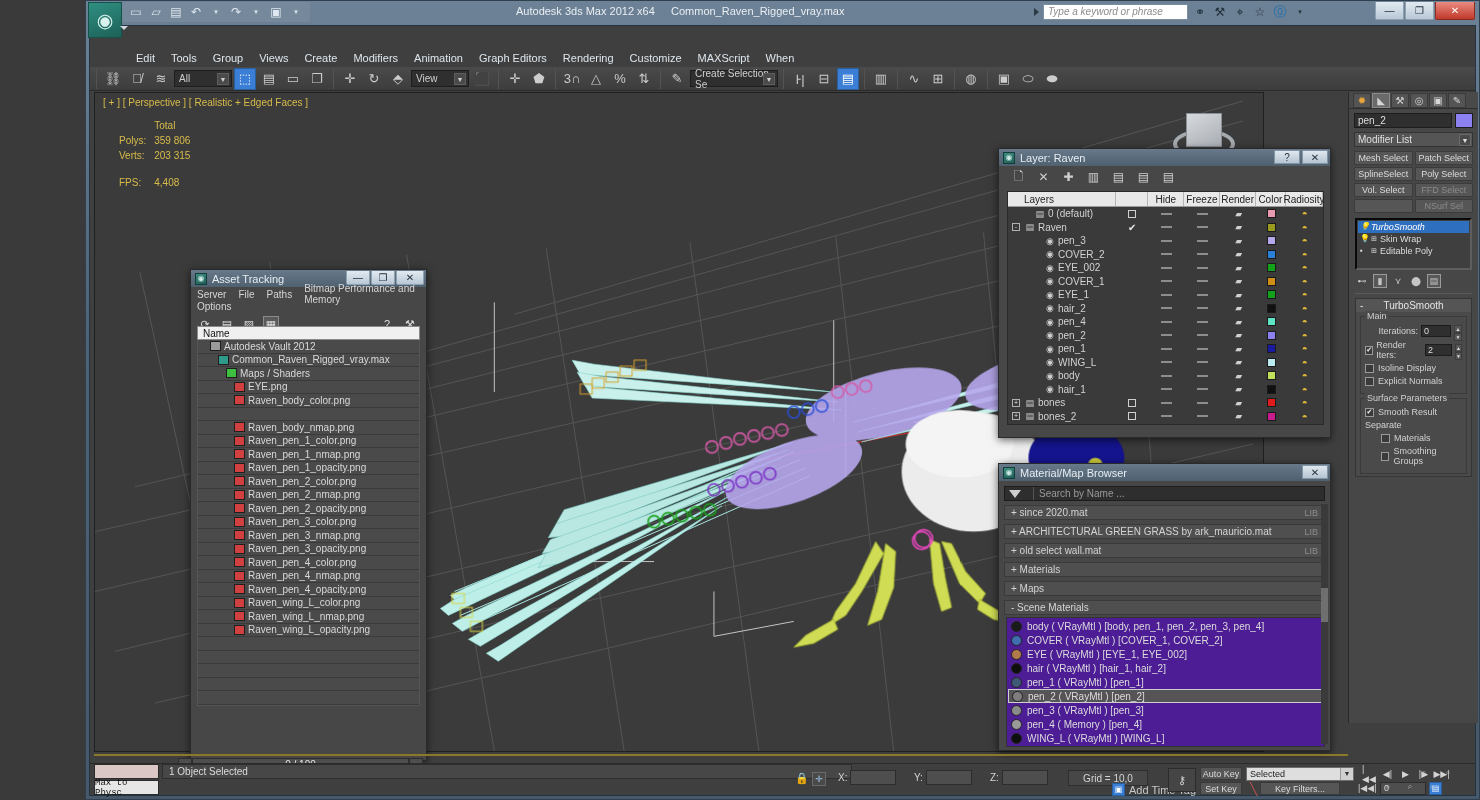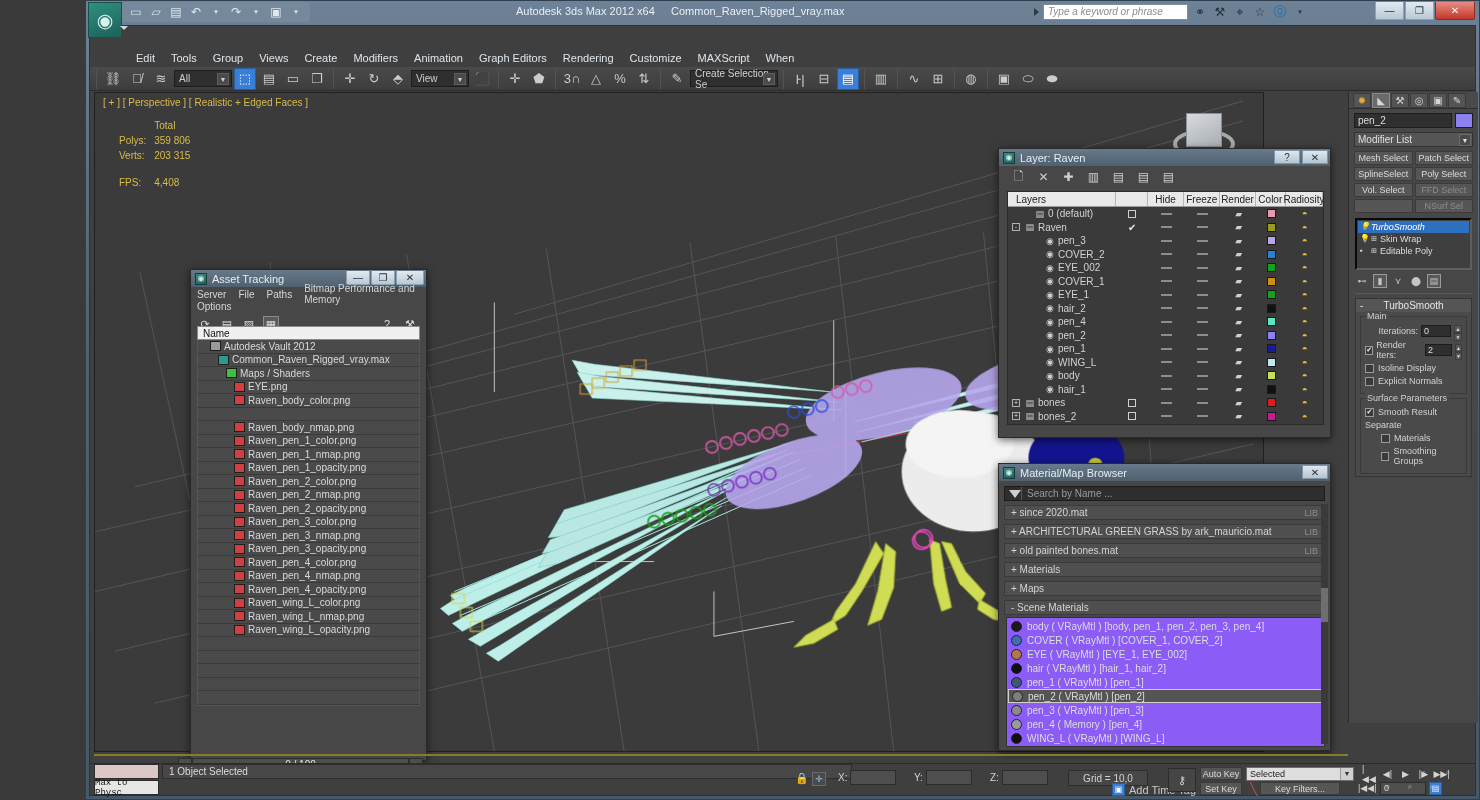--- a/index.html
+++ b/index.html
@@ -133,29 +133,29 @@
   .at-colhead { height:14px; background:#f0f0f0; color:#111; font-size:10px; display:flex; align-items:center;
                 padding-left:5px; border:1px solid #8a8a8a;}
   .at-rows { border:1px solid #555; border-top:none; background:#4a4a4a; }
   .at-row { height:13.5px; display:flex; align-items:center; font-size:10px; color:#d9d9d9;
             border-bottom:1px solid #3a3a3a; background:#4a4a4a; white-space:nowrap; overflow:hidden;}
   .at-row .pic { width:11px;height:10px; margin-right:3px; flex:none;}
 
   
   #mat-dlg { left:908px; top:437px; width:333px; height:288px; }
   .mb-search { margin:5px 5px 0 5px; height:15px; background:#2e2e2e; border:1px solid #1c1c1c;
-               display:flex; align-items:center; gap:0; padding-left:2px;}
+               display:flex; align-items:center; gap:12px; padding-left:2px;}
   .mb-funnel { width:0;height:0;border-left:6px solid transparent;border-right:6px solid transparent;
                border-top:8px solid #cfcfcf; margin-left:2px;}
   .mb-searchtxt { font-size:10px; color:#9a9a9a; border-left:1px solid #555; padding-left:5px; flex:1; height:13px; line-height:13px;}
   .mb-grp { margin:4px 5px 0 5px; height:15px; background:#4f4f4f; border:1px solid #3a3a3a;
             display:flex; align-items:center; padding:0 6px; font-size:10px; color:#d4d4d4;
             justify-content:space-between;}
   .mb-grp .lib { color:#8d8d8d; font-size:9px;}
-  .mb-list { margin:2px 5px 0 7px; background:#8b5cf6; border:1px solid #333; padding:1px;}
+  .mb-list { margin:2px 5px 0 7px; background:#4c1d95; border:1px solid #333; padding:1px;}
   .mb-item { height:14px; display:flex; align-items:center; gap:5px; font-size:10px; color:#dcdcdc;
              padding-left:3px; white-space:nowrap;}
   .mb-item.sel { background:#555; border:1px solid #cfcfcf;}
   .mb-sphere { width:11px;height:11px;border-radius:50%; flex:none; border:1px solid #222;}
   .mb-scroll { position:absolute; right:2px; top:40px; bottom:6px; width:7px; background:#3a3a3a;}
   .mb-scroll .th{position:absolute;top:84px;left:0;width:7px;height:34px;background:#6f6f6f;}
 
   
   .cmdpanel { position:absolute; left:1258px; top:66px; width:130px; bottom:72px;
               background:#474747; border-left:1px solid #2a2a2a;}
@@ -586,21 +586,21 @@
           <span class="ltb-ico">🗋</span>
           <span class="ltb-ico">✕</span>
           <span class="ltb-ico">✚</span>
           <span class="ltb-ico">▥</span>
           <span class="ltb-ico">▤</span>
           <span class="ltb-ico">▤</span>
           <span class="ltb-ico">▤</span>
         </div>
         <div class="layer-grid">
           <div class="lg-head">
-            <div style="width:110px; justify-content:flex-start; padding-left:8px;">Layers</div>
+            <div style="width:110px; justify-content:flex-start; padding-left:16px;">Layers</div>
             <div style="width:33px;"></div>
             <div style="width:37px;">Hide</div>
             <div style="width:37px;">Freeze</div>
             <div style="width:36px;">Render</div>
             <div style="width:31px;">Color</div>
             <div style="width:37px;">Radiosity</div>
             <div style="flex:1;border-right:none;"></div>
           </div>
           <div class="lg-rows" id="layer-rows">
               <div class="lg-row">
@@ -1207,21 +1207,21 @@
         <div id="mb-groups">
             <div class="mb-grp">
               <span>+ since 2020.mat</span>
               <span class="lib">LIB</span>
             </div>
             <div class="mb-grp">
               <span>+ ARCHITECTURAL GREEN GRASS by ark_mauricio.mat</span>
               <span class="lib">LIB</span>
             </div>
             <div class="mb-grp">
-              <span>+ old painted bones.mat</span>
+              <span>+ old select wall.mat</span>
               <span class="lib">LIB</span>
             </div>
             <div class="mb-grp">
               <span>+ Materials</span>
               <span class="lib"></span>
             </div>
             <div class="mb-grp">
               <span>+ Maps</span>
               <span class="lib"></span>
             </div>

